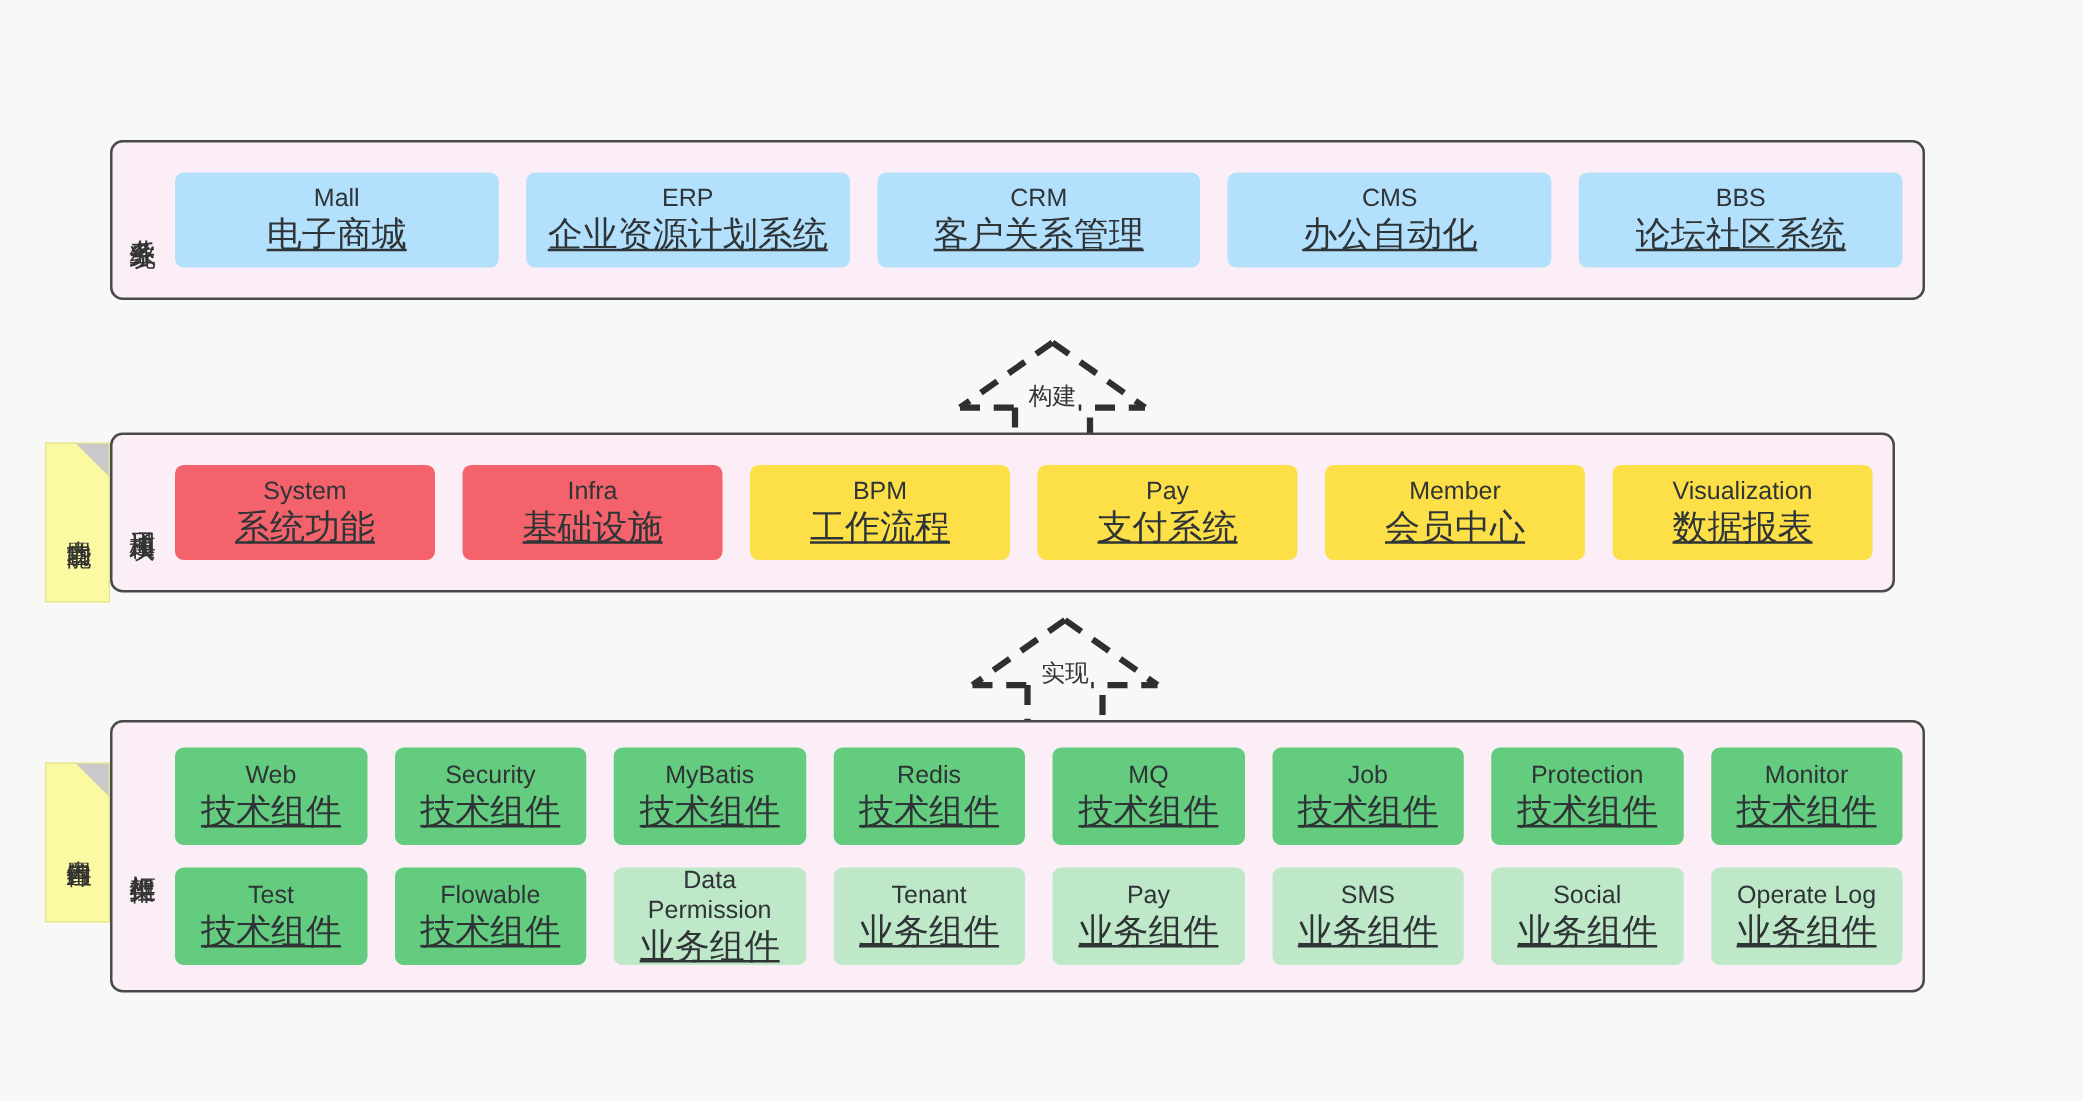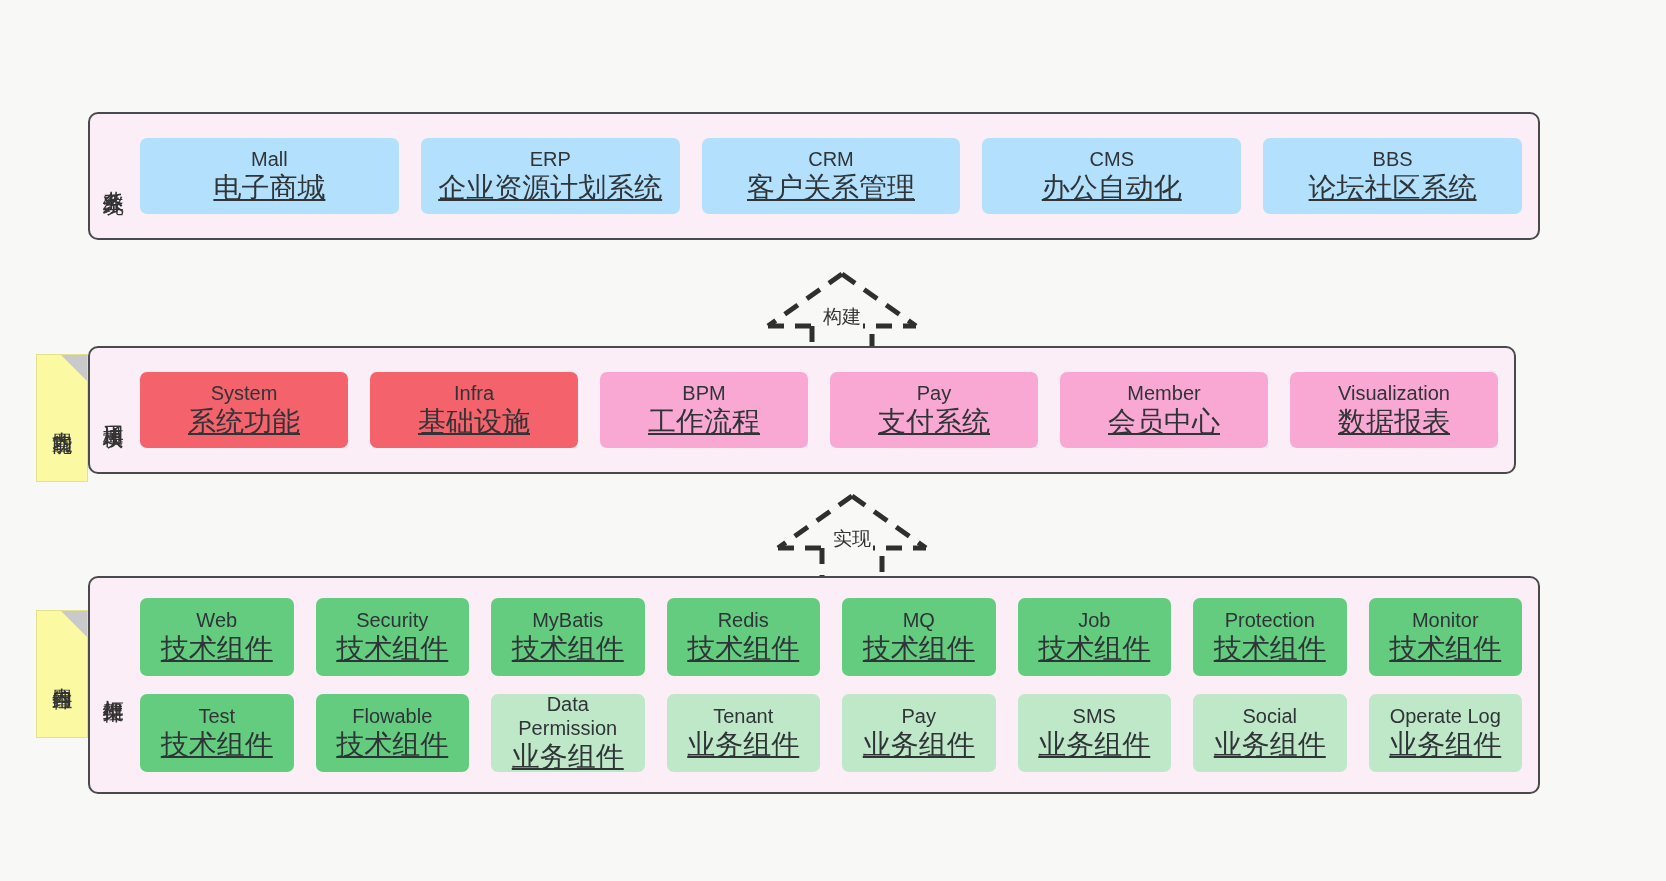--- a/index.html
+++ b/index.html
@@ -72,21 +72,21 @@
     text-align: center;
     line-height: 1.22;
     padding: 4px 6px;
     user-select: none;
   }
   .card .t1 { font-size: 20px; color: #2f3437; }
   .card .t2 { font-size: 28px; color: #2f3437; text-decoration: underline; }
 
   .card.blue       { background: #b3e0fc; }
   .card.red        { background: #f4626b; }
-  .card.pink       { background: #f9a8d4; align-items: center; }
+  .card.pink       { background: #fde047; align-items: center; }
   .card.green      { background: #63cc7f; }
   .card.lightgreen { background: #bfe8c8; }
 
   
   #layer-business { left: 88px;  top: 112px; width: 1452px; height: 128px; }
   #layer-business .card { height: 76px; }
 
   
   #layer-common { left: 88px;  top: 346px; width: 1428px; height: 128px; }
   #layer-common .card { height: 76px; }

